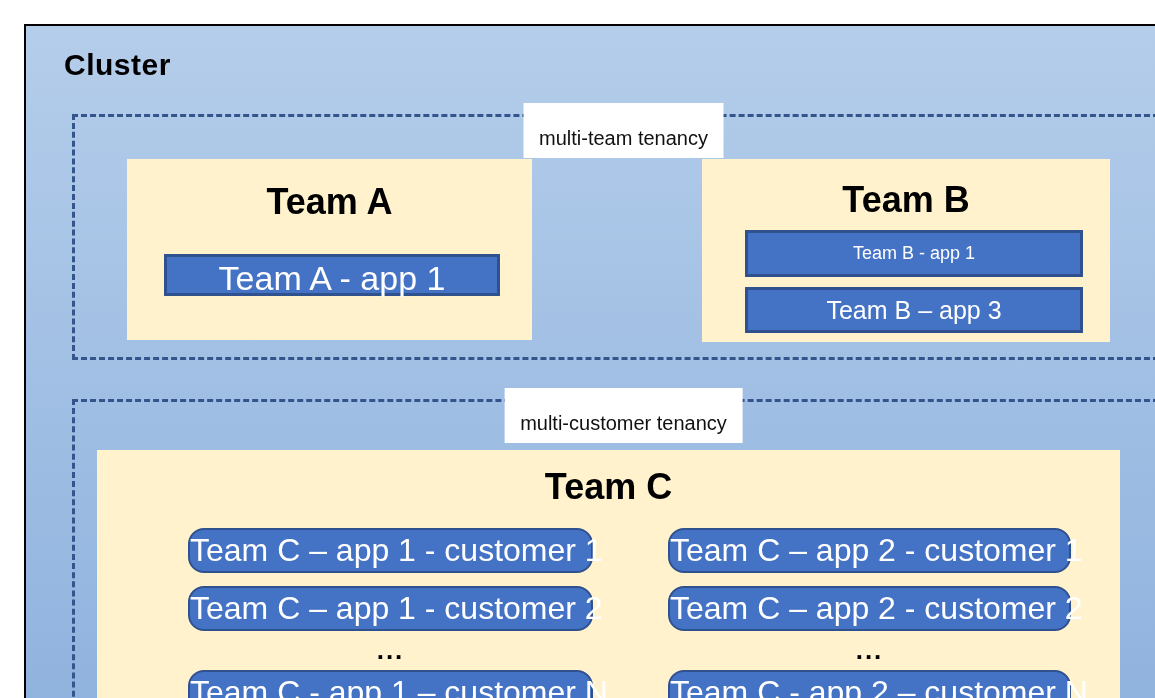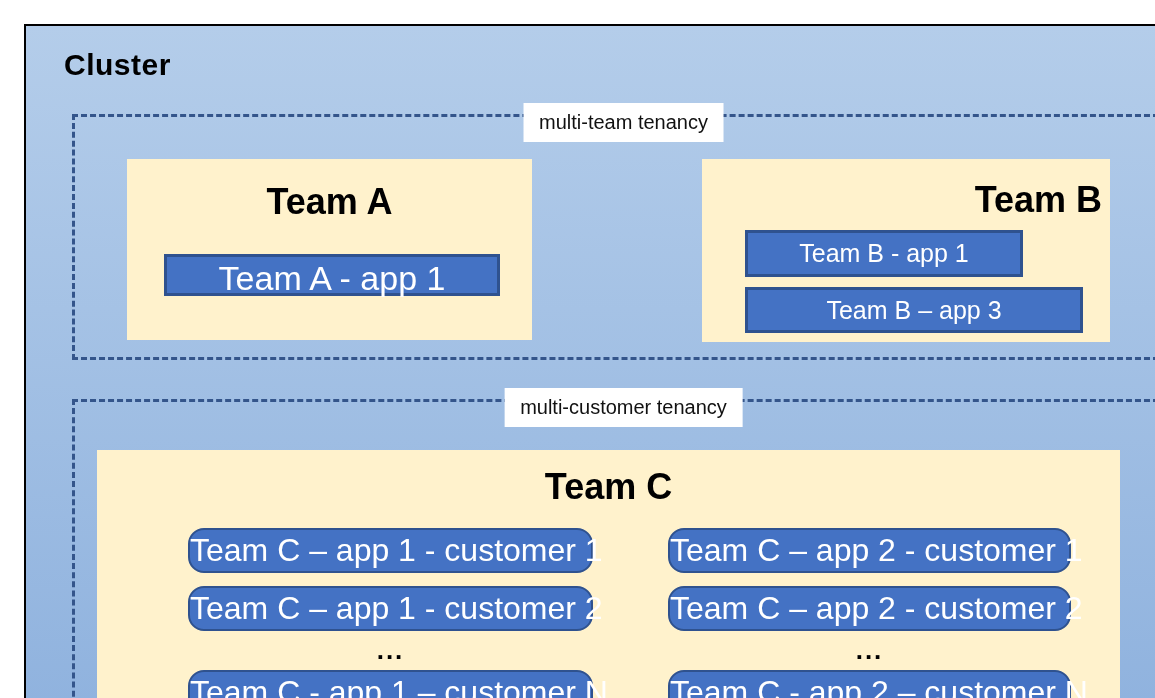--- a/index.html
+++ b/index.html
@@ -33,50 +33,50 @@
   }
   .tenancy-section {
     position: absolute;
     left: 38px; width: 1087px;
     border: 3px dashed var(--dash-border);
   }
   .section-multi-team { top: 80px; height: 246px; }
   .section-multi-customer { top: 365px; height: 325px; }
   .tenancy-label {
     position: absolute; left: 50%; transform: translateX(-50%);
-    top: -22px; height: 39px; line-height: 39px;
+    top: -22px; height: 55px; line-height: 39px;
     background: #FFFFFF; color: #111;
-    font-size: 20px; padding: 0 16px;
+    font-size: 20px; padding: 16px 16px;
     white-space: nowrap;
   }
   .team-box {
     position: absolute;
     background: var(--team-fill);
   }
   .team-a-box { left: 44px;  top: 34px; width: 405px; height: 181px; }
   .team-b-box { left: 619px; top: 34px; width: 408px; height: 183px; }
   .team-c-box { left: 14px;  top: 40px; width: 1023px; height: 274px; padding-left: 32px; }
   .team-title {
     position: absolute; left: 0; right: 0; text-align: center;
     font-size: 36px; font-weight: bold; color: var(--title-text);
   }
   .team-a-box .team-title { top: 14px; }
-  .team-b-box .team-title { top: 12px; text-align: right; }
+  .team-b-box .team-title { top: 12px; }
   .team-c-box .team-title { top: 8px; }
   .app-box {
     position: absolute;
     background: var(--app-fill);
     color: var(--app-text);
     text-align: center;
     white-space: nowrap;
   }
   .ab-thick { border: 3px solid var(--app-border); }
   .ab-thin  { border: 2px solid var(--app-border); }
   .team-a-app1 { left: 29px; top: 87px;  width: 336px; height: 42px; line-height: 42px; font-size: 34px; }
-  .team-b-app1 { left: 35px; top: 63px;  width: 278px; height: 47px; line-height: 41px; font-size: 25px; }
+  .team-b-app1 { left: 35px; top: 63px;  width: 338px; height: 47px; line-height: 41px; font-size: 18px; }
   .team-b-app2 { left: 35px; top: 120px; width: 338px; height: 46px; line-height: 40px; font-size: 25px; }
   .c-col { position: absolute; top: 0; height: 100%; }
   .c-col-left  { left: 75px;  width: 405px; }
   .c-col-right { left: 555px; width: 403px; }
   .c-col .app-box { left: 0; width: 100%; height: 45px; line-height: 41px; font-size: 32px; border-radius: 16px; }
   .c-row1 { top: 62px; }
   .c-row2 { top: 120px; }
   .c-rowN { top: 204px; }
   .c-ellipsis {
     position: absolute; left: 0; width: 100%;

